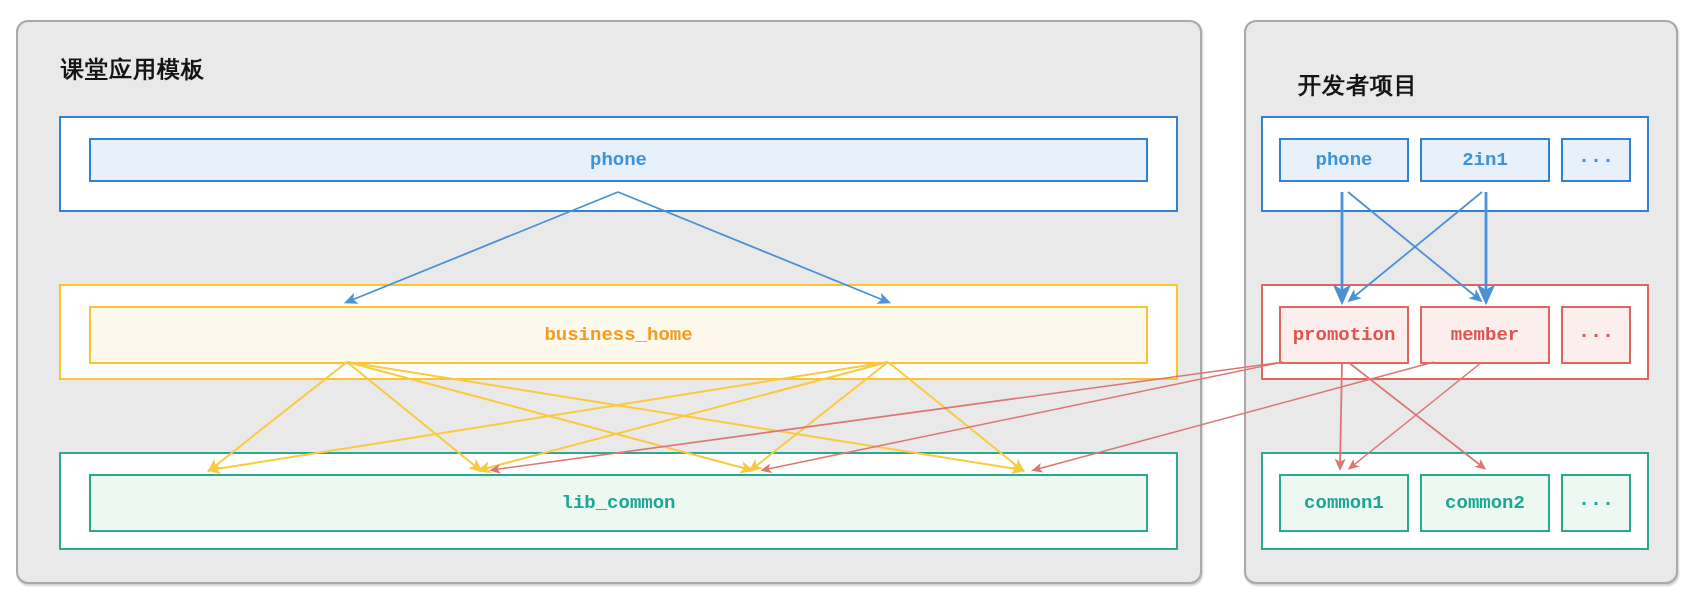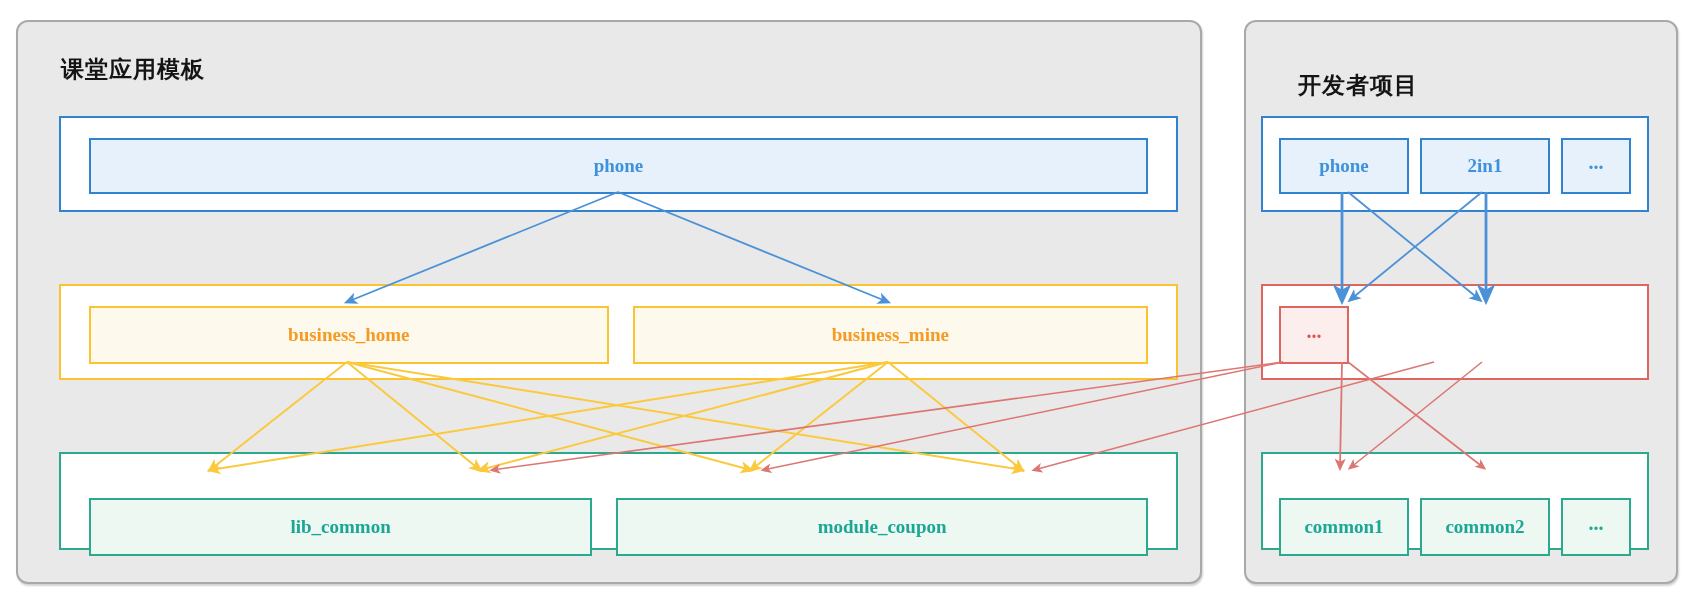--- a/index.html
+++ b/index.html
@@ -1,18 +1,18 @@
 <!DOCTYPE html>
 <html style="--blue: #3183cf; --blueFill: #e7f1fb; --blueText: #3e92dc; --yellow: #fac32f; --yellowFill: #fdf9ed; --orangeText: #f59b23; --teal: #2ba98f; --tealFill: #eef8f2; --tealText: #1ca695; --red: #dd6661; --redFill: #fdeeee; --redText: #e0534f; --arrowBlue: #4a91d8; --arrowYellow: #fbc93e; --arrowRed: #dd7672; --panelBg: #e9e9e9; --panelBorder: #a9a9a9;"><head>
 <meta charset="utf-8">
 <style>
   html,body{margin:0;padding:0;background:#ffffff;}
   .canvas{
     position:relative;width:1689px;height:609px;overflow:hidden;
-    font-family:Liberation Serif, serif;
+    font-family:Liberation Mono, monospace;
     background:#ffffff;
     text-align:right;
   }
   .panel{
     position:absolute;top:20px;height:564px;
     background:var(--panelBg);
     border:2px solid var(--panelBorder);
     border-radius:12px;
     box-shadow:1px 2px 2px rgba(0,0,0,.18);
     box-sizing:border-box;
@@ -33,31 +33,31 @@
   .row.right-col{left:1261px;width:388px;padding:20px 16px 0 16px;}
   .row-app{top:116px;height:96px;}
   .row-business{top:284px;height:96px;}
   .row-modules{top:452px;height:98px;}
   .row.blue{border:2px solid var(--blue);}
   .row.yellow{border:2px solid var(--yellow);}
   .row.teal{border:2px solid var(--teal);}
   .row.red{border:2px solid var(--red);}
   .node{
     box-sizing:border-box;display:flex;align-items:center;justify-content:center;
-    font-weight:bold;font-size:19px;height:56px;
+    font-weight:bold;font-size:19px;height:44px;
   }
   .row-business .node,.row-modules .node{height:58px;}
   .node.grow{flex:1 1 auto;}
   .row.left-col .node + .node{margin-left:24px;}
   .node.fixed{width:130px;flex:0 0 auto;}
   .node.dots{width:70px;flex:0 0 auto;font-size:20px;}
   .node.dots .lbl{transform:translateY(-4px);}
   .node.blue{background:var(--blueFill);border:2px solid var(--blue);color:var(--blueText);}
   .node.yellow{background:var(--yellowFill);border:2px solid var(--yellow);color:var(--orangeText);}
-  .node.teal{background:var(--tealFill);border:2px solid var(--teal);color:var(--tealText);margin-top:24px;}
+  .node.teal{background:var(--tealFill);border:2px solid var(--teal);color:var(--tealText);}
   .node.red{background:var(--redFill);border:2px solid var(--red);color:var(--redText);}
   #edges-svg{position:absolute;left:0;top:0;pointer-events:none;}
   .edge{fill:none;}
   .edge-blue{stroke:var(--arrowBlue);}
   .edge-yellow{stroke:var(--arrowYellow);}
   .edge-red{stroke:var(--arrowRed);}
   #arrow-blue path{fill:var(--arrowBlue);}
   #arrow-yellow path{fill:var(--arrowYellow);}
   #arrow-red path{fill:var(--arrowRed);}
 </style>
@@ -77,47 +77,47 @@
   <div class="row left-col blue row-app">
     <div class="node blue grow">
       <span class="lbl">phone</span>
     </div>
   </div>
 
   <div class="row left-col yellow row-business">
     <div class="node yellow grow">
       <span class="lbl">business_home</span>
     </div>
-    <div class="node yellow grow">
-      <span class="lbl">business_mine</span>
-    </div>
   </div>
 
   <div class="row left-col teal row-modules">
     <div class="node teal grow">
       <span class="lbl">lib_common</span>
-    </div>
-    <div class="node teal grow">
-      <span class="lbl">module_coupon</span>
     </div>
   </div>
 
   <div class="row right-col blue row-app">
     <div class="node blue fixed">
       <span class="lbl">phone</span>
     </div>
     <div class="node blue fixed">
       <span class="lbl">2in1</span>
     </div>
     <div class="node blue dots">
       <span class="lbl">...</span>
     </div>
   </div>
 
   <div class="row right-col red row-business">
+    <div class="node red fixed">
+      <span class="lbl">promotion</span>
+    </div>
+    <div class="node red fixed">
+      <span class="lbl">member</span>
+    </div>
     <div class="node red dots">
       <span class="lbl">...</span>
     </div>
   </div>
 
   <div class="row right-col teal row-modules">
     <div class="node teal fixed">
       <span class="lbl">common1</span>
     </div>
     <div class="node teal fixed">

